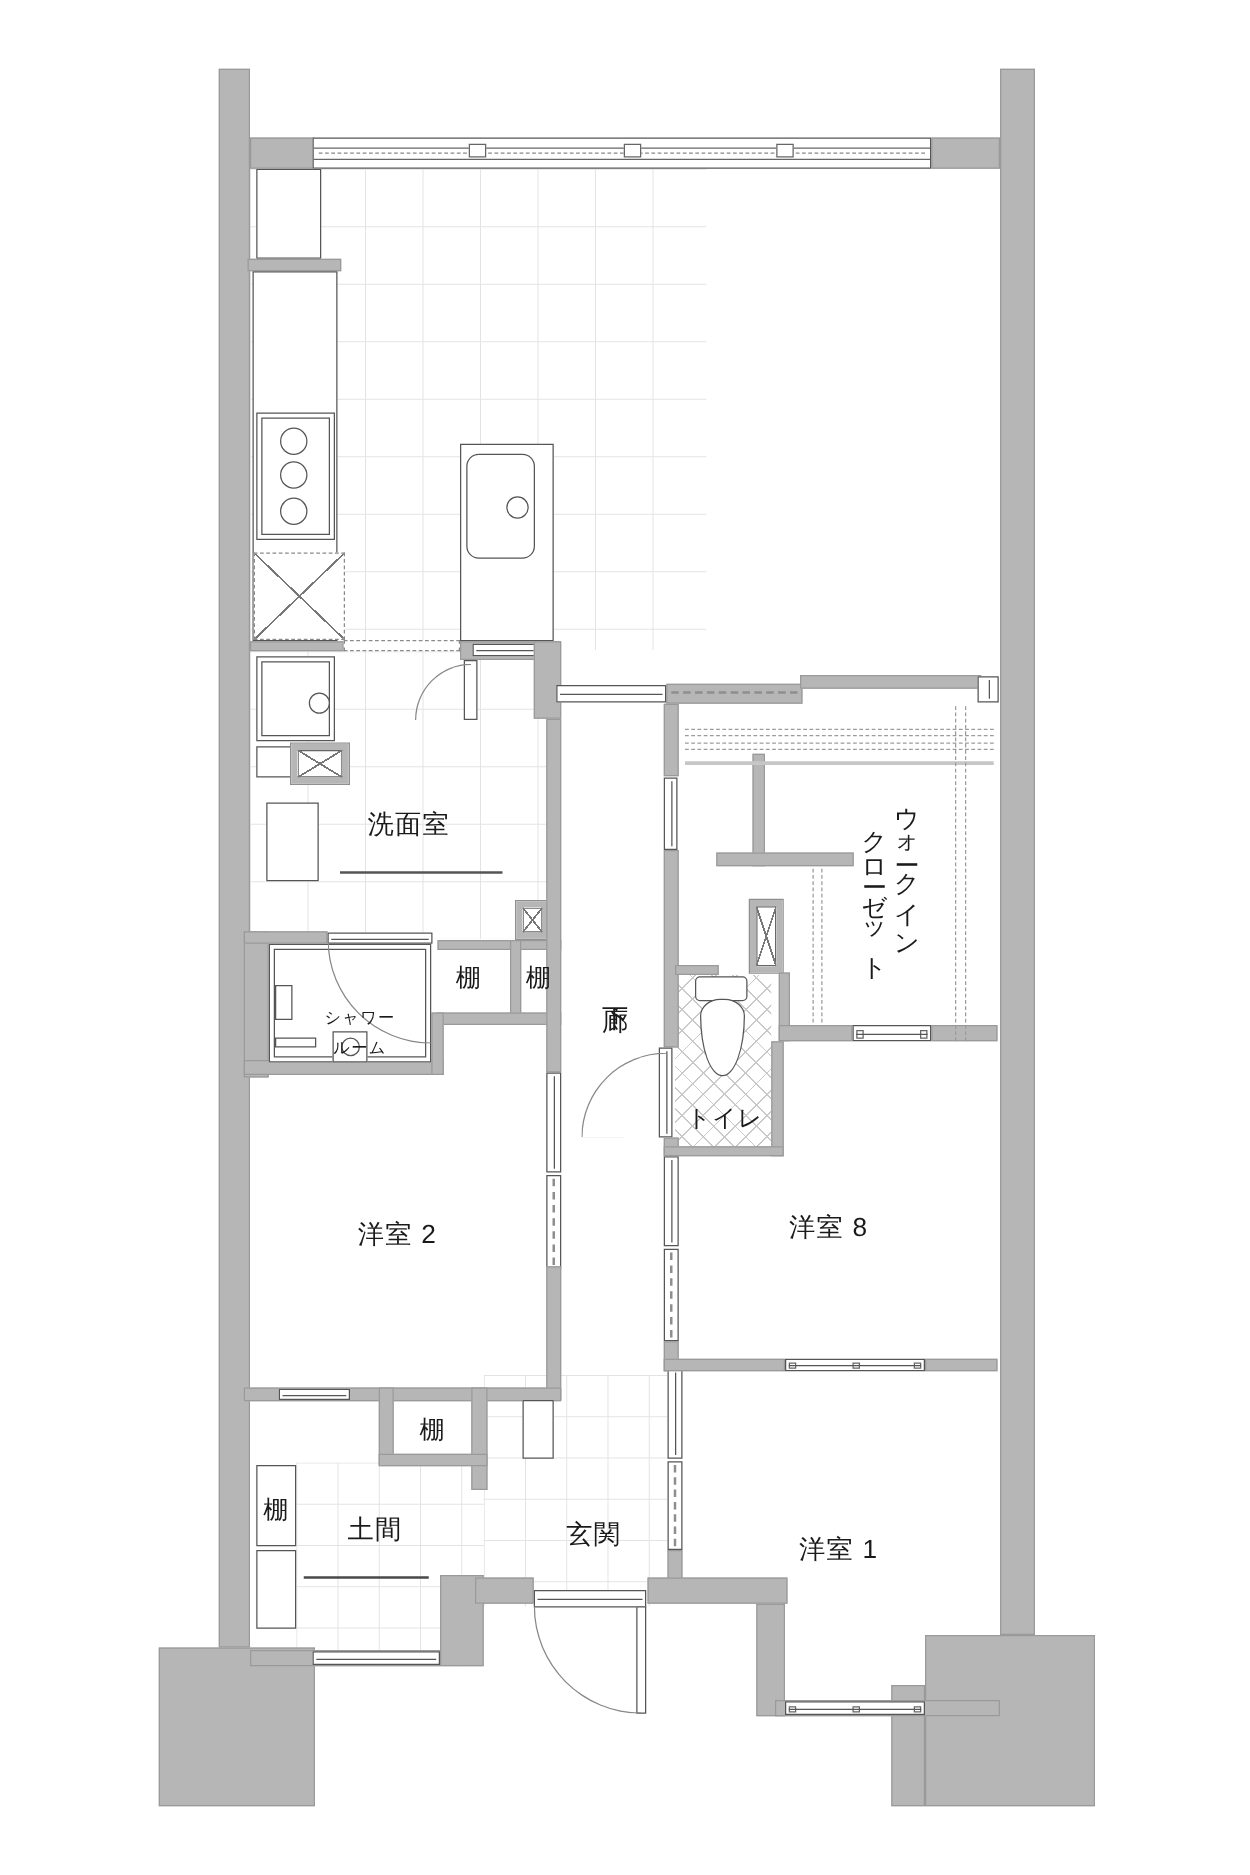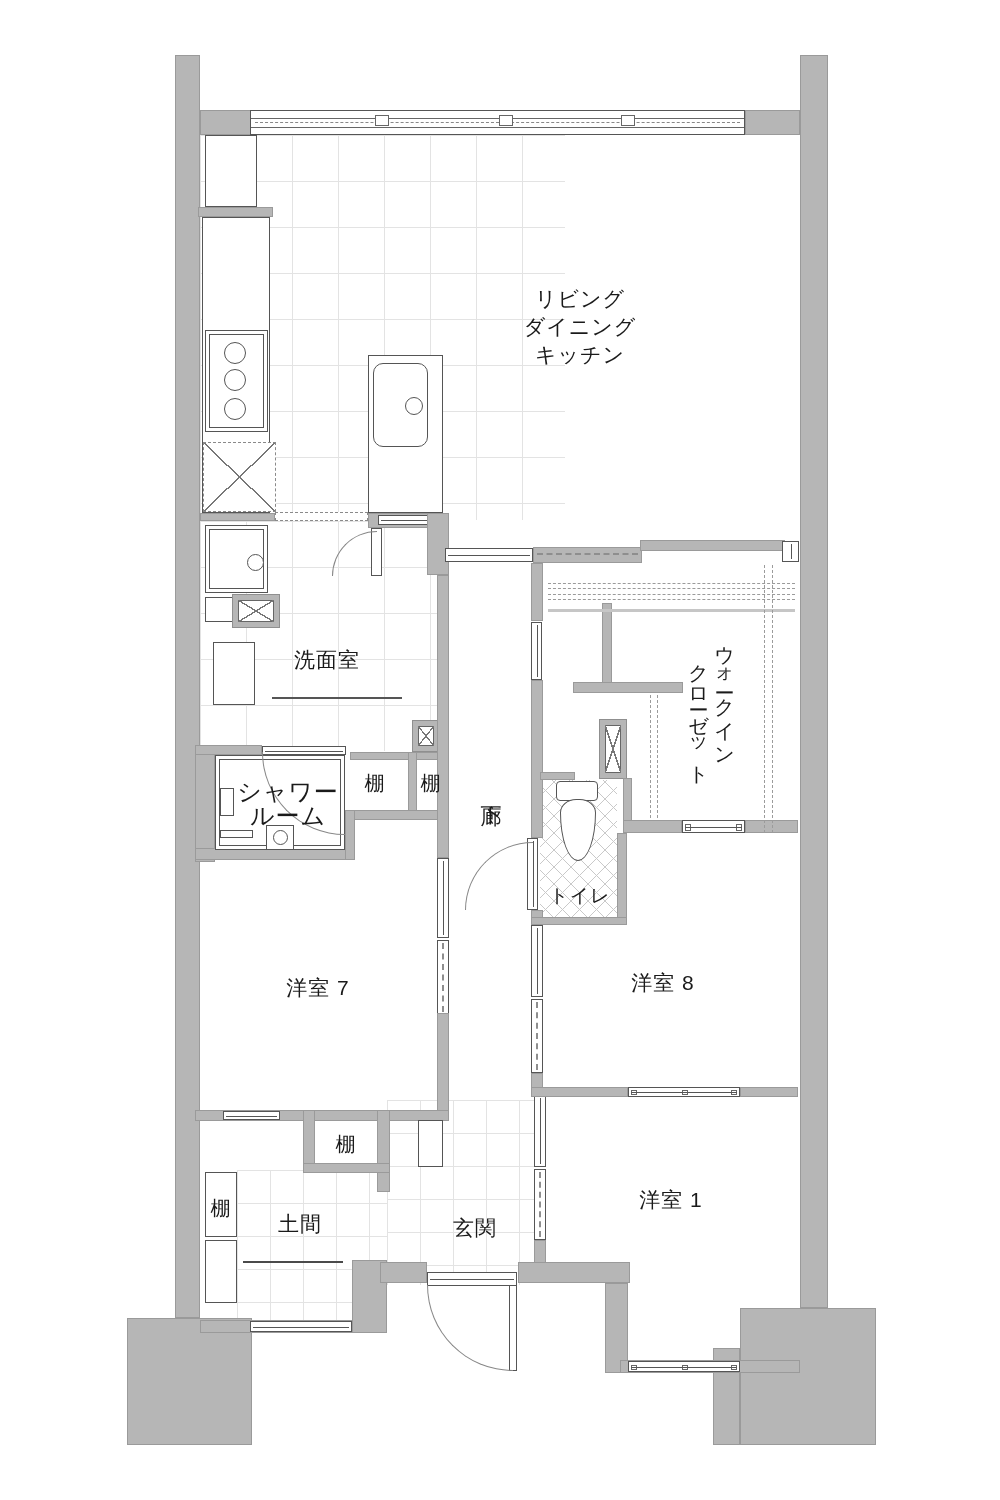--- a/index.html
+++ b/index.html
@@ -199,37 +199,32 @@
   <div class="w" style="left:620px;top:1360px;width:180px;height:13px;"></div>
   <div class="leaf leaf-h" style="left:628px;top:1361px;width:112px;height:11px;">
     <div class="mull" style="left:2px;top:3px;width:6px;height:5px;"></div>
     <div class="mull" style="left:53px;top:3px;width:6px;height:5px;"></div>
     <div class="mull" style="right:2px;top:3px;width:6px;height:5px;"></div>
   </div>
 
   <div class="leaf" style="left:371px;top:528px;width:11px;height:48px;"></div>
   <div class="arc-tl" style="left:332px;top:531px;width:45px;height:45px;"></div>
 
-  <div class="lbl" style="left:500px;top:285px;width:160px;">
-    <span>リビング</span><br>
-    <span>ダイニング</span><br>
-    <span>キッチン</span>
-  </div>
   <div class="lbl" style="left:267px;top:646px;width:120px;">洗面室</div>
-  <div class="lbl" style="left:228px;top:780px;width:120px;line-height:24px;font-size:24px;">
+  <div class="lbl" style="left:228px;top:802px;width:120px;line-height:24px;font-size:13px;">
     <span>シャワー</span><br>
     <span>ルーム</span>
   </div>
   <div class="lbl sm" style="left:355px;top:769px;width:40px;">棚</div>
   <div class="lbl sm" style="left:411px;top:769px;width:40px;">棚</div>
   <div class="vlbl" style="left:478px;top:788px;">廊下</div>
   <div class="vlbl" style="left:712px;top:632px;font-size:20px;">ウォークイン</div>
   <div class="vlbl" style="left:686px;top:650px;font-size:20px;">クローゼット</div>
   <div class="lbl" style="left:540px;top:882px;width:80px;font-size:19px;">トイレ</div>
-  <div class="lbl" style="left:258px;top:974px;width:120px;">洋室 7</div>
+  <div class="lbl" style="left:258px;top:974px;width:120px;">洋室 2</div>
   <div class="lbl" style="left:603px;top:969px;width:120px;">洋室 8</div>
-  <div class="lbl" style="left:611px;top:1186px;width:120px;">洋室 1</div>
+  <div class="lbl" style="left:611px;top:1226px;width:120px;">洋室 1</div>
   <div class="lbl" style="left:260px;top:1210px;width:80px;">土間</div>
   <div class="lbl" style="left:435px;top:1214px;width:80px;">玄関</div>
   <div class="lbl sm" style="left:326px;top:1130px;width:40px;">棚</div>
   <div class="lbl sm" style="left:201px;top:1194px;width:40px;">棚</div>
 
 </div>
 
 </body></html>

